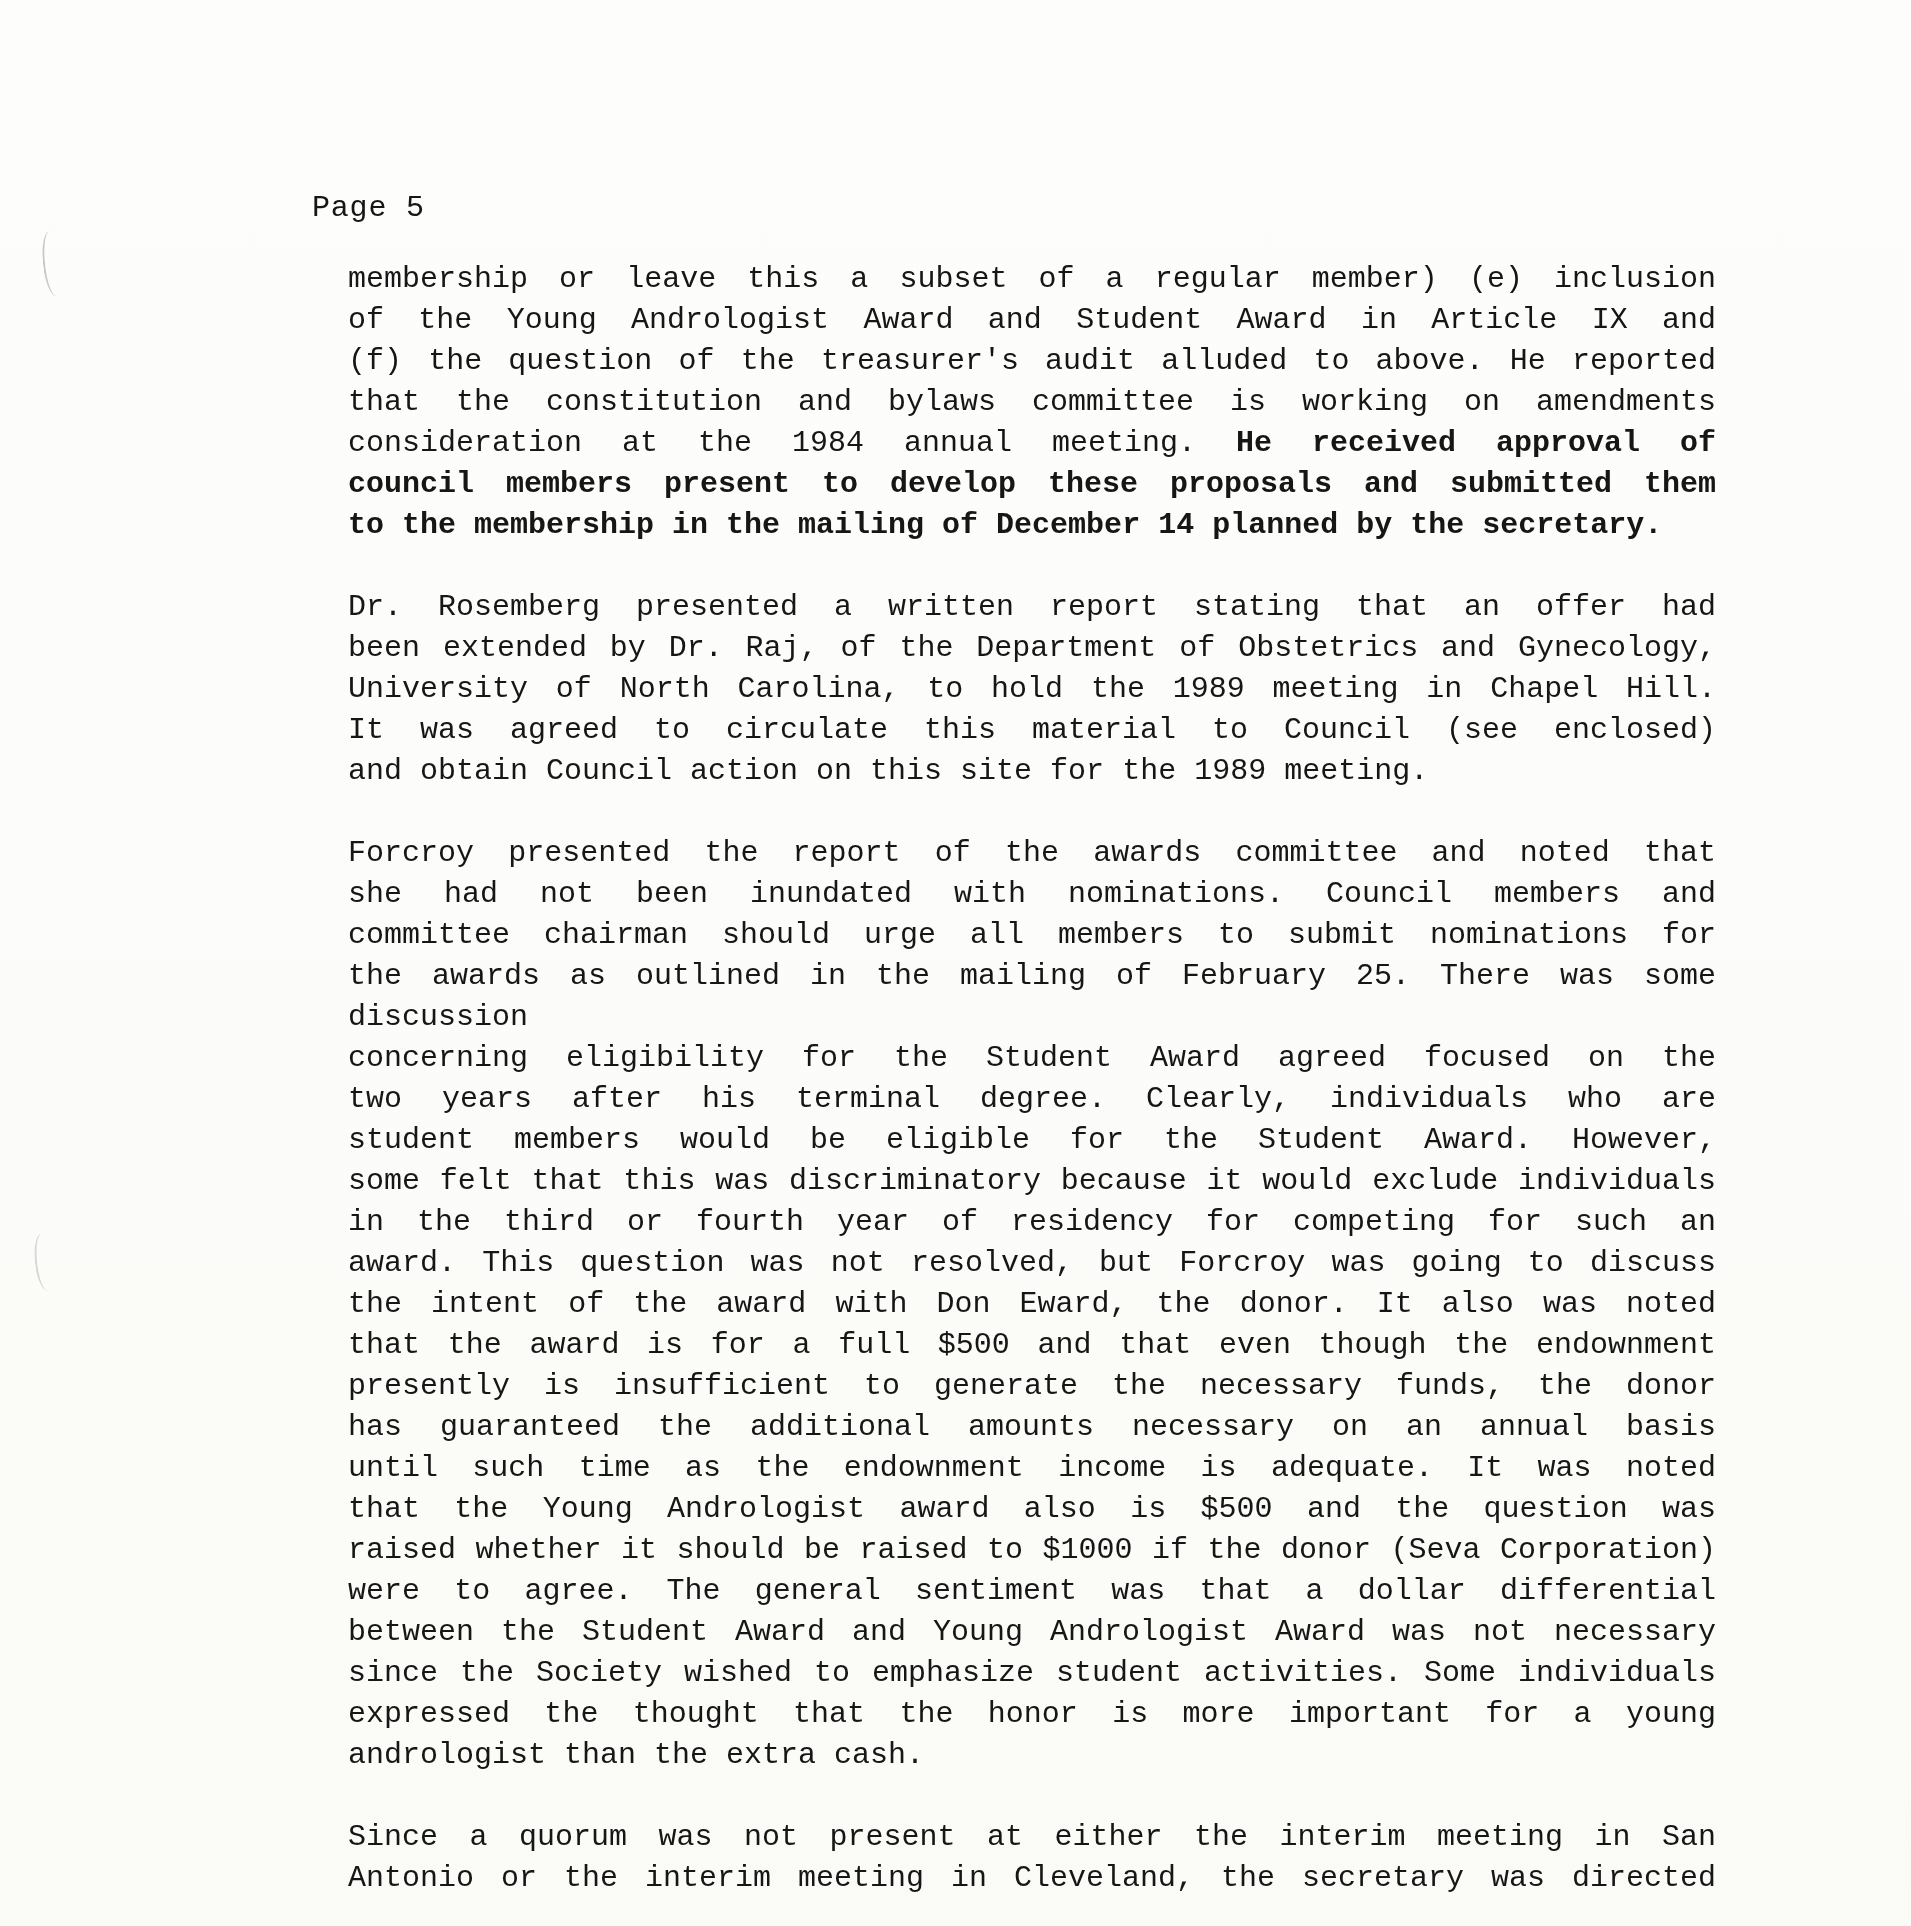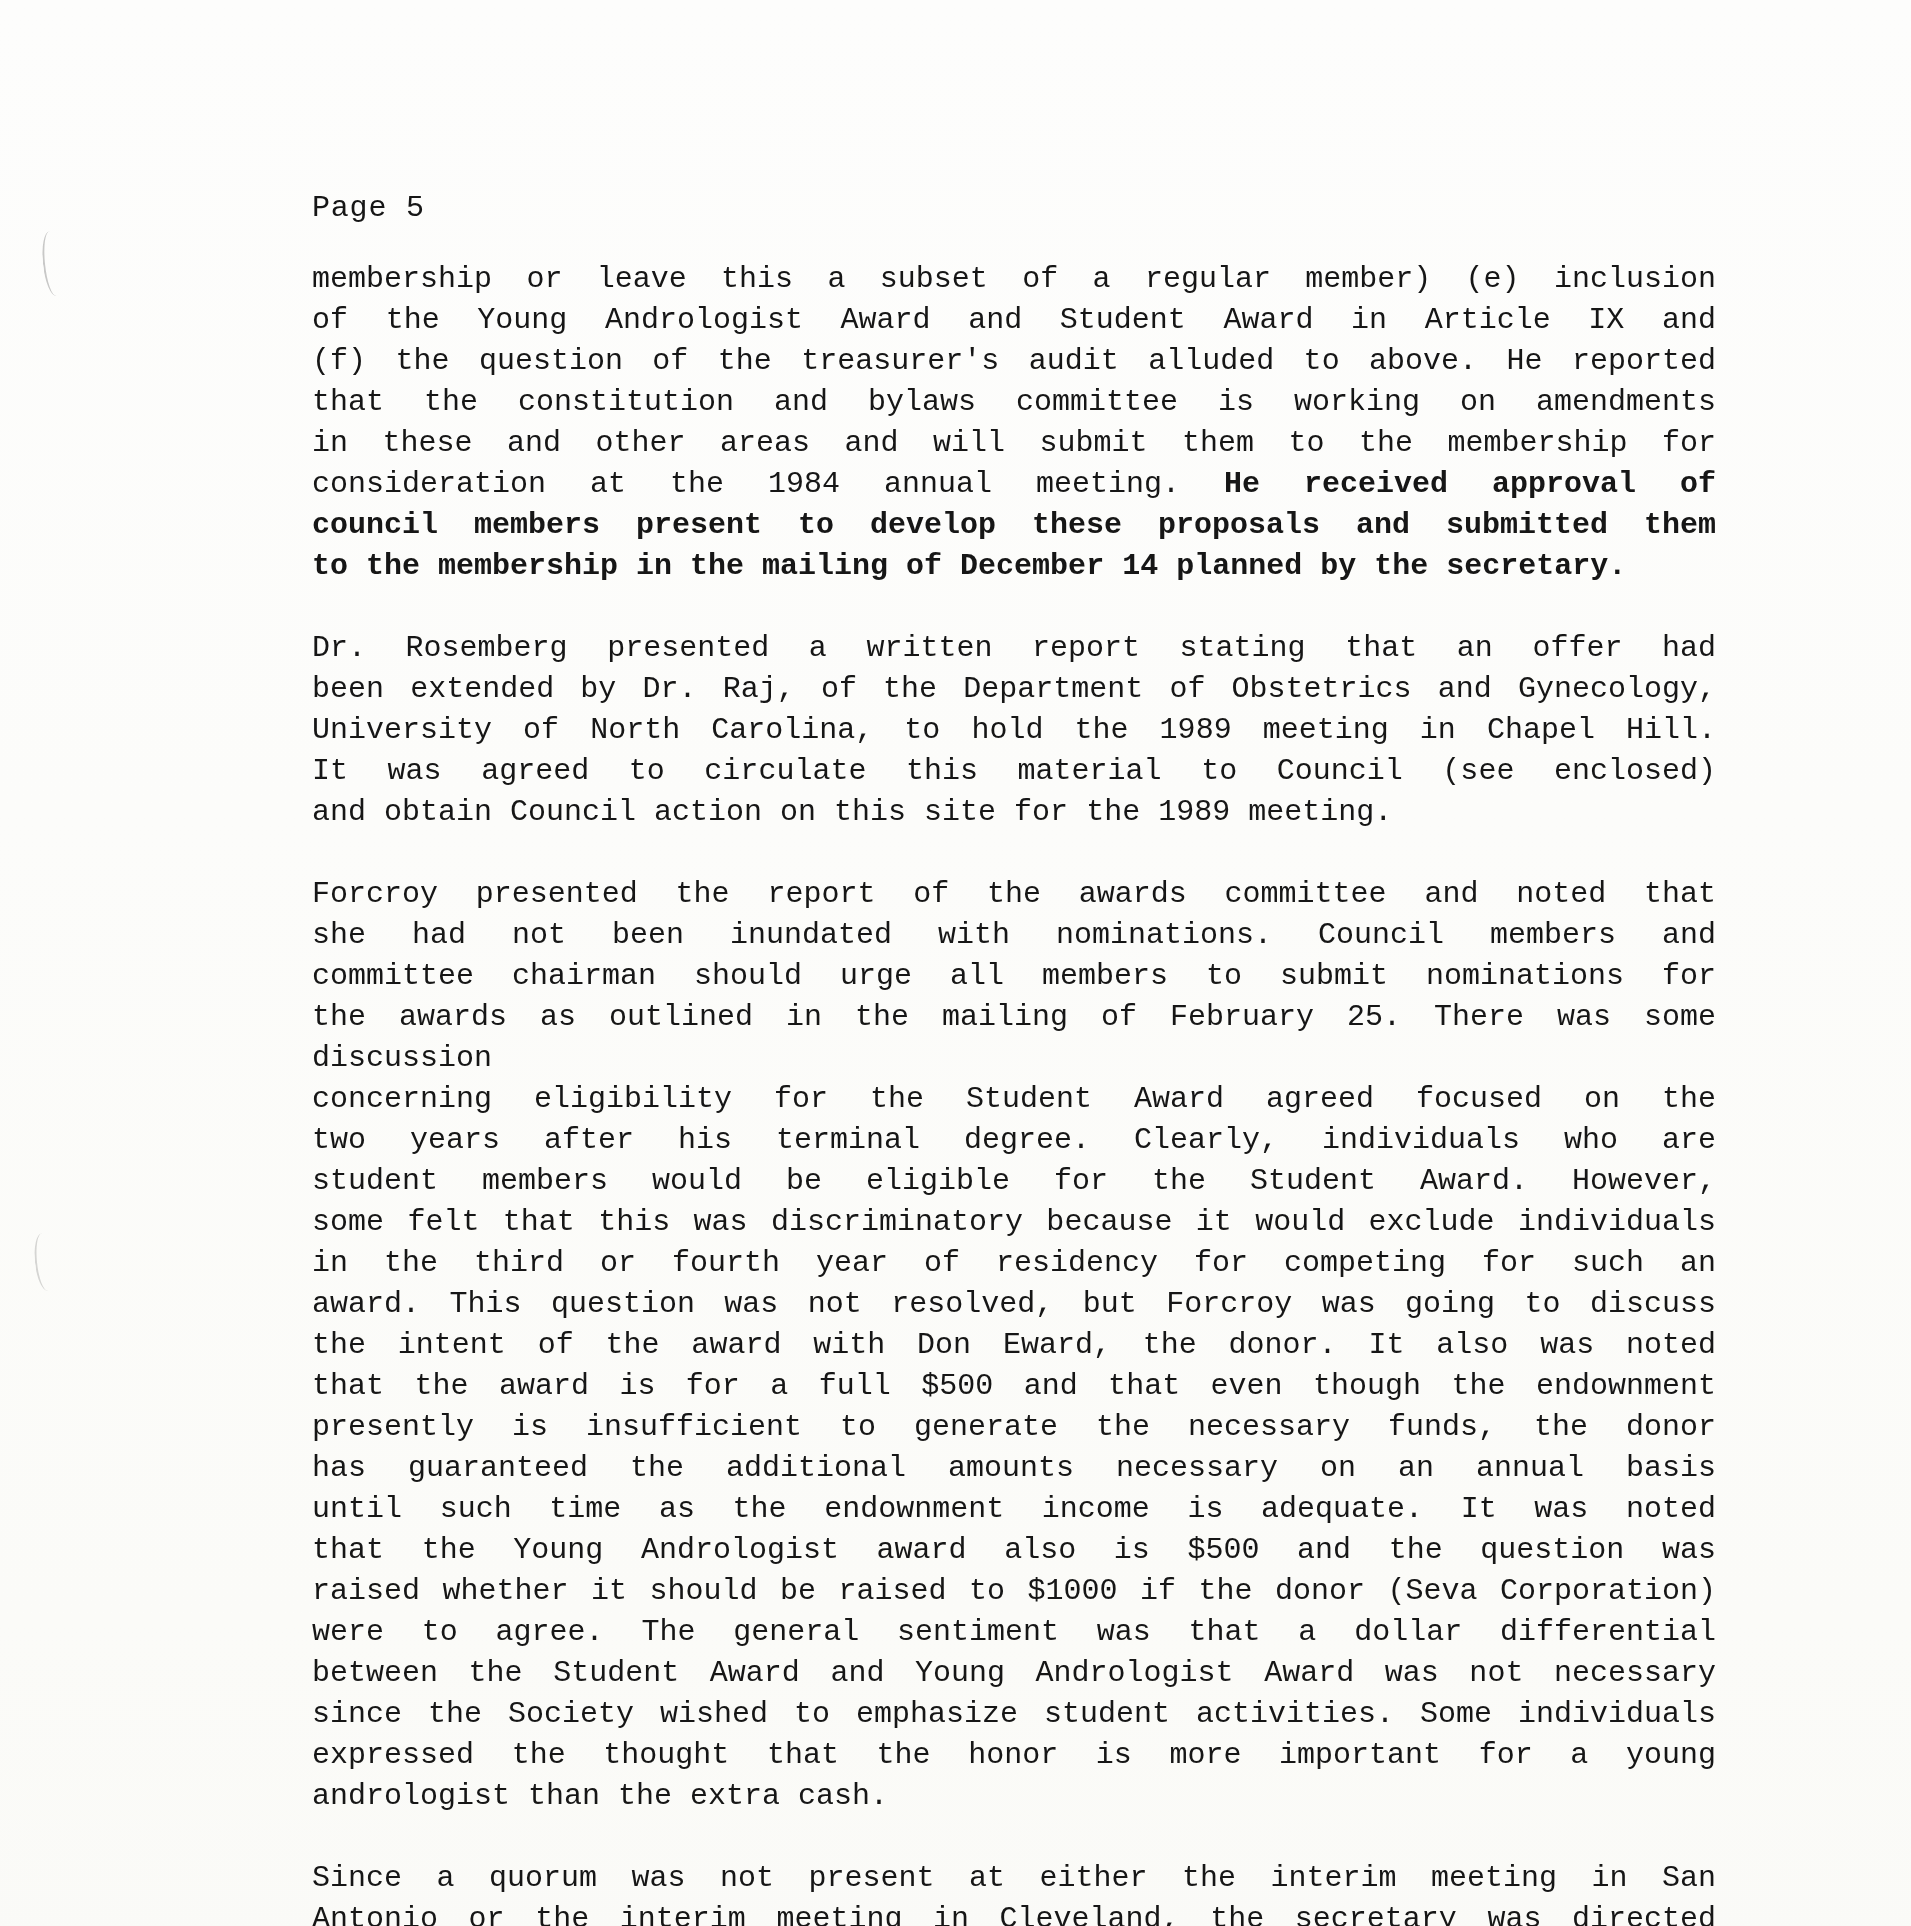--- a/index.html
+++ b/index.html
@@ -30,20 +30,21 @@
     margin-bottom: 30px;
     letter-spacing: 0.8px;
   }
   .paragraph { margin-bottom: 41px; }
   .line {
     font-size: 30px;
     line-height: 41px;
     text-align: justify;
     text-align-last: justify;
     text-justify: inter-word;
+    margin-left: 36px;
   }
   .line.last { text-align-last: left; }
   .bold { font-weight: bold; }
   .scan-artifact {
     position: absolute;
     width: 17.7px;
     height: 65px;
     border-left: 2.7px solid rgba(40,40,40,0.45);
     border-radius: 50% / 50%;
     transform: rotate(-6deg);
@@ -59,21 +60,20 @@
 
   <div class="content">
     <div class="page-number">Page 5</div>
 
     <div>
         <div class="paragraph">
           <div class="line"><span>membership or leave this a subset of a regular member) (e) inclusion</span> </div>
           <div class="line"><span>of the Young Andrologist Award and Student Award in Article IX and</span> </div>
           <div class="line"><span>(f) the question of the treasurer's audit alluded to above. He reported</span> </div>
           <div class="line"><span>that the constitution and bylaws committee is working on amendments</span> </div>
-          <div class="line"><span>in these and other areas and will submit them to the membership for</span> </div>
           <div class="line"><span>consideration at the 1984 annual meeting. </span> <span class="bold">He received approval of</span> </div>
           <div class="line"><span class="bold">council members present to develop these proposals and submitted them</span> </div>
           <div class="line last"><span class="bold">to the membership in the mailing of December 14 planned by the secretary.</span> </div>
         </div>
         <div class="paragraph">
           <div class="line"><span>Dr. Rosemberg presented a written report stating that an offer had</span> </div>
           <div class="line"><span>been extended by Dr. Raj, of the Department of Obstetrics and Gynecology,</span> </div>
           <div class="line"><span>University of North Carolina, to hold the 1989 meeting in Chapel Hill.</span> </div>
           <div class="line"><span>It was agreed to circulate this material to Council (see enclosed)</span> </div>
           <div class="line last"><span>and obtain Council action on this site for the 1989 meeting.</span> </div>

